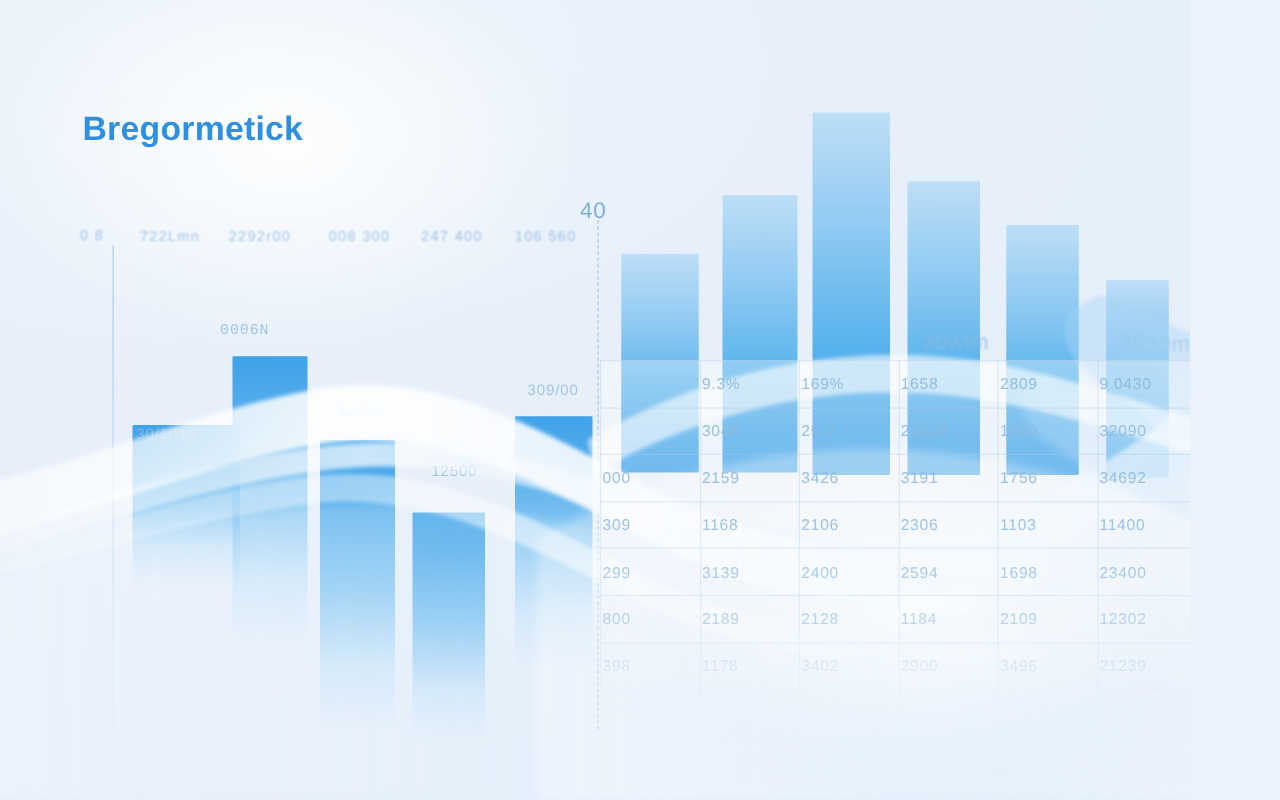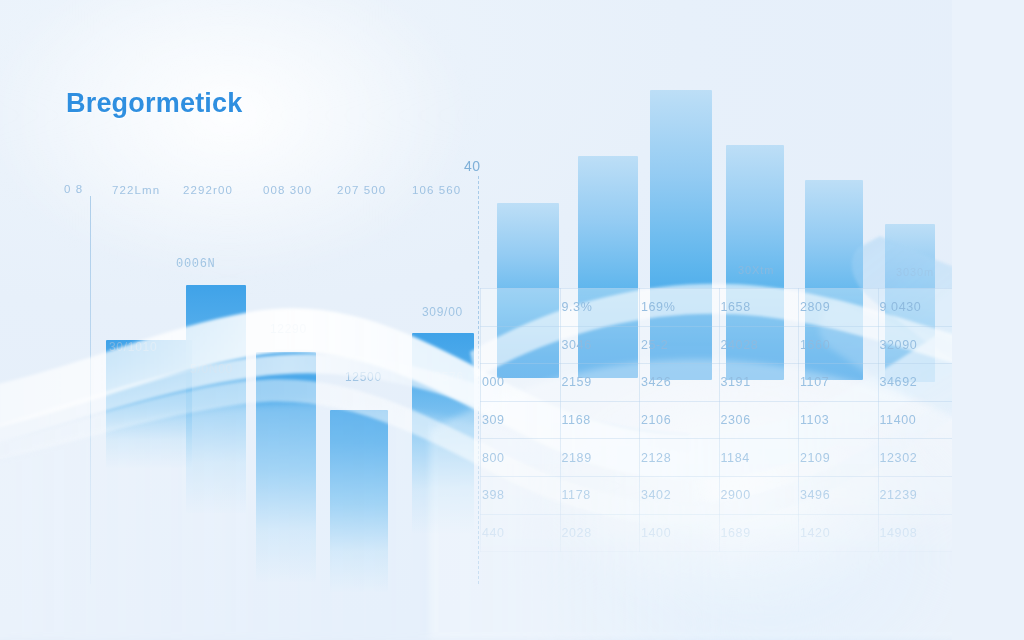--- a/index.html
+++ b/index.html
@@ -39,21 +39,21 @@
     position:absolute;left:66px;top:88px;
     font-size:27px;font-weight:700;letter-spacing:.2px;
     color:#2f8fe0;
     text-shadow:0 1px 2px rgba(255,255,255,.9), 0 0 10px rgba(255,255,255,.55);
   }
 
   
   .ghost{
     position:absolute;
     color:#8fb9dd;
-    font-size:11px;
+    font-size:17px;
     letter-spacing:.9px;
     white-space:nowrap;
     filter:blur(.72px);
     opacity:.80;
     user-select:none;
   }
   .ghost.hdr{font-size:11.5px;color:#8cb6dc;letter-spacing:1.1px;}
   .ghost.val{font-size:12px;color:#8fbade;letter-spacing:.7px;filter:blur(.62px);}
 
   
@@ -63,21 +63,21 @@
       rgba(150,192,228,.72) 0%,
       rgba(160,200,233,.55) 55%,
       rgba(170,206,236,.10) 100%);
   }
   .axis-dashed{
     position:absolute;left:478px;top:176px;width:0;height:408px;
     border-left:1px dashed rgba(150,192,228,.78);
   }
   .axis-label-40{
     position:absolute;left:464px;top:158px;
-    font-size:14px;color:#7fb0d8;letter-spacing:.5px;
+    font-size:18px;color:#7fb0d8;letter-spacing:.5px;
     filter:blur(.35px);
   }
 
   
   .bar{position:absolute;border-radius:1px;}
   
   .bar.down{
     background:linear-gradient(180deg,
       rgba(58,160,232,.97) 0%,
       rgba(70,167,234,.93) 18%,
@@ -136,21 +136,21 @@
   <div class="bg-glow-a"></div>
   <div class="bg-glow-b"></div>
   <div class="bg-glow-c"></div>
 
   <div class="title">Bregormetick</div>
 
   <div class="ghost hdr" style="left:64px;top:183px;">0 8</div>
   <div class="ghost hdr" style="left:112px;top:184px;text-align:center;">722Lmn</div>
   <div class="ghost hdr" style="left:183px;top:184px;">2292r00</div>
   <div class="ghost hdr" style="left:263px;top:184px;">008 300</div>
-  <div class="ghost hdr" style="left:337px;top:184px;">207 500</div>
+  <div class="ghost hdr" style="left:337px;top:184px;">247 400</div>
   <div class="ghost hdr" style="left:412px;top:184px;">106 560</div>
 
   <div class="axis-solid"></div>
   <div class="axis-dashed"></div>
   <div class="axis-label-40">40</div>
 
   <div class="bar down" style="left:106px;top:340px;width:86px;height:128px;"></div>
   <div class="bar down" style="left:186px;top:285px;width:60px;height:228px;"></div>
   <div class="bar down" style="left:256px;top:352px;width:60px;height:230px;"></div>
   <div class="bar down" style="left:330px;top:410px;width:58px;height:182px;"></div>
@@ -250,32 +250,40 @@
           <td>25-2</td>
           <td>24028</td>
           <td>1660</td>
           <td>32090</td>
         </tr>
         <tr>
           <td>000</td>
           <td>2159</td>
           <td>3426</td>
           <td>3191</td>
-          <td>1107</td>
+          <td>1756</td>
           <td>34692</td>
         </tr>
         <tr>
           <td>309</td>
           <td>1168</td>
           <td>2106</td>
           <td>2306</td>
           <td>1103</td>
           <td>11400</td>
         </tr>
         <tr>
+          <td>299</td>
+          <td>3139</td>
+          <td>2400</td>
+          <td>2594</td>
+          <td>1698</td>
+          <td>23400</td>
+        </tr>
+        <tr>
           <td>800</td>
           <td>2189</td>
           <td>2128</td>
           <td>1184</td>
           <td>2109</td>
           <td>12302</td>
         </tr>
         <tr>
           <td>398</td>
           <td>1178</td>

